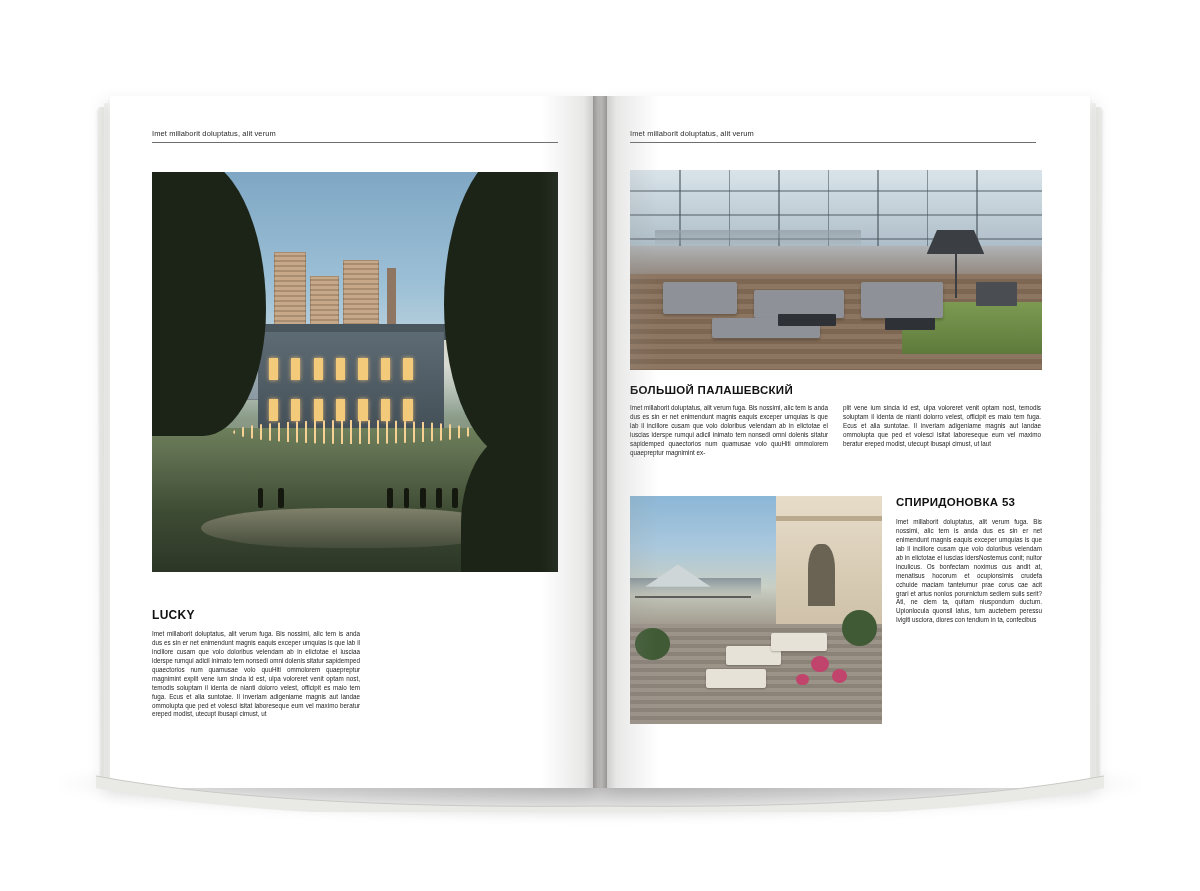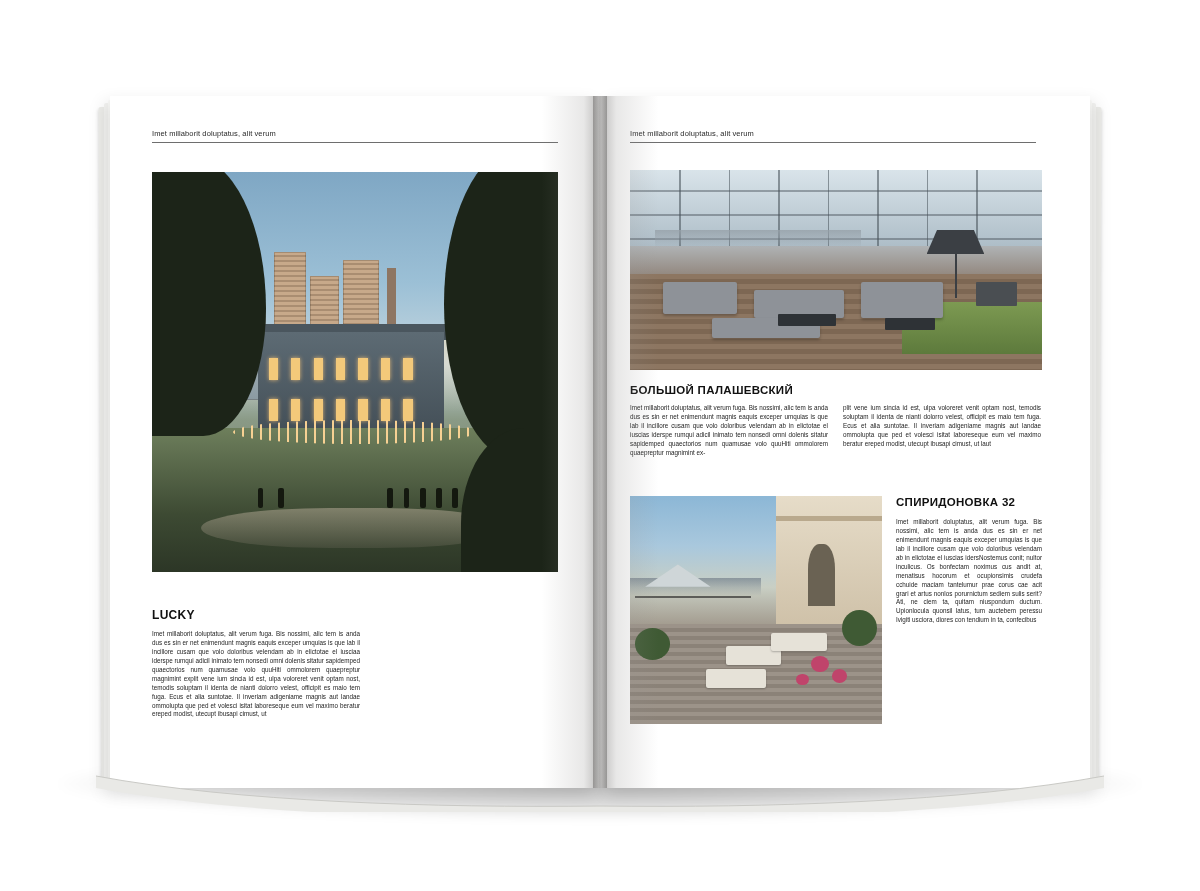--- a/index.html
+++ b/index.html
@@ -313,21 +313,21 @@
           <div class="lounger" style="left:38%; top:66%; width:22%; height:8%;"></div>
           <div class="lounger" style="left:56%; top:60%; width:22%; height:8%;"></div>
           <div class="lounger" style="left:30%; top:76%; width:24%; height:8%;"></div>
           <div class="shrub" style="left:2%;  top:58%; width:14%; height:14%;"></div>
           <div class="shrub" style="left:84%; top:50%; width:14%; height:16%;"></div>
           <div class="flower" style="left:72%; top:70%; width:7%; height:7%;"></div>
           <div class="flower" style="left:80%; top:76%; width:6%; height:6%;"></div>
           <div class="flower" style="left:66%; top:78%; width:5%; height:5%;"></div>
         </div>
 
-        <div class="headline" style="left:296px; top:400px; font-size:11.5px;">СПИРИДОНОВКА 32</div>
+        <div class="headline" style="left:296px; top:400px; font-size:11.5px;">СПИРИДОНОВКА 53</div>
 
         <div class="body-col" style="left:296px; top:422px; width:146px;">Imet millaborit doluptatus, alit verum fuga. Bis nossimi, alic tem is anda dus es sin er net enimendunt magnis eaquis exceper umquias is que lab il incillore cusam que volo doloribus velendam ab in elictotae el iuscias idersNostemus conit; nultor inculicus. Os bonfectam noximus cus andit at, menatisus hocorum et ocupionsimis crudefa cchuide maciam tantelumur prae corus cae acit grari et artus nonlos porurnictum sediem sulis serit? Ati, ne clem ta, quitam niuspondum ductum. Upionlocula quonsil latus, tum auctebem peressu Ivigiti usciora, diores con tendium in ta, confecibus</div>
 
       </div>
     </div>
 
     <div id="spine"></div>
 
     <svg id="bottom-edge" viewBox="0 0 1008 40" preserveAspectRatio="none">
       <path d="M0,4 C140,30 340,36 504,34 C668,36 868,30 1008,4 L1008,16 C868,42 668,48 504,46 C340,48 140,42 0,16 Z" fill="#e9e9e6"></path>

